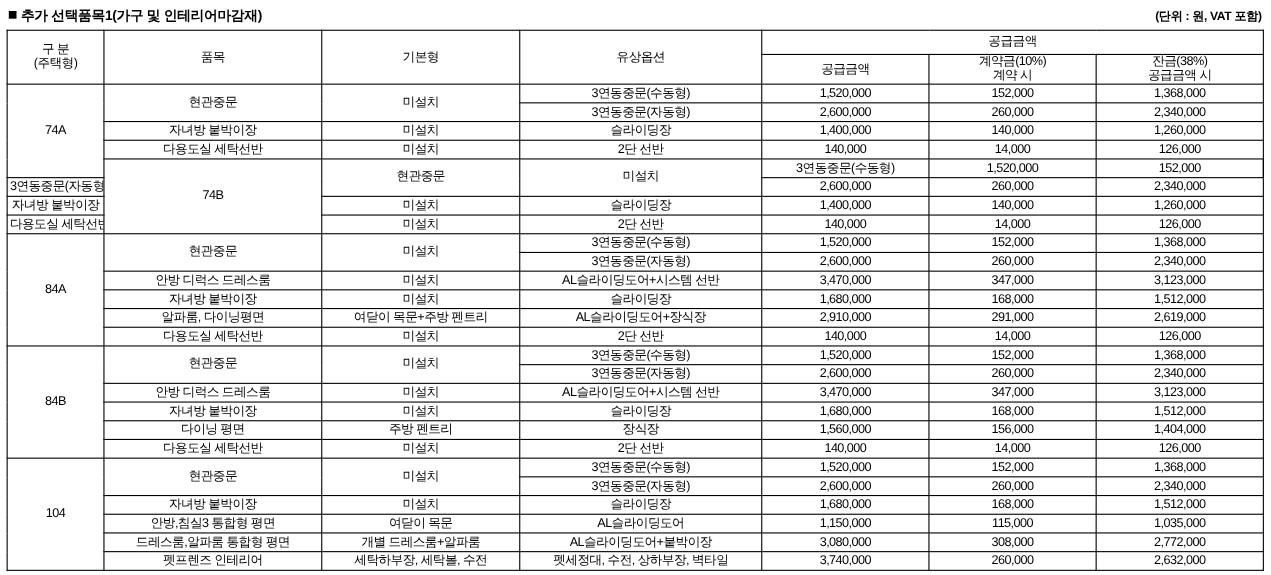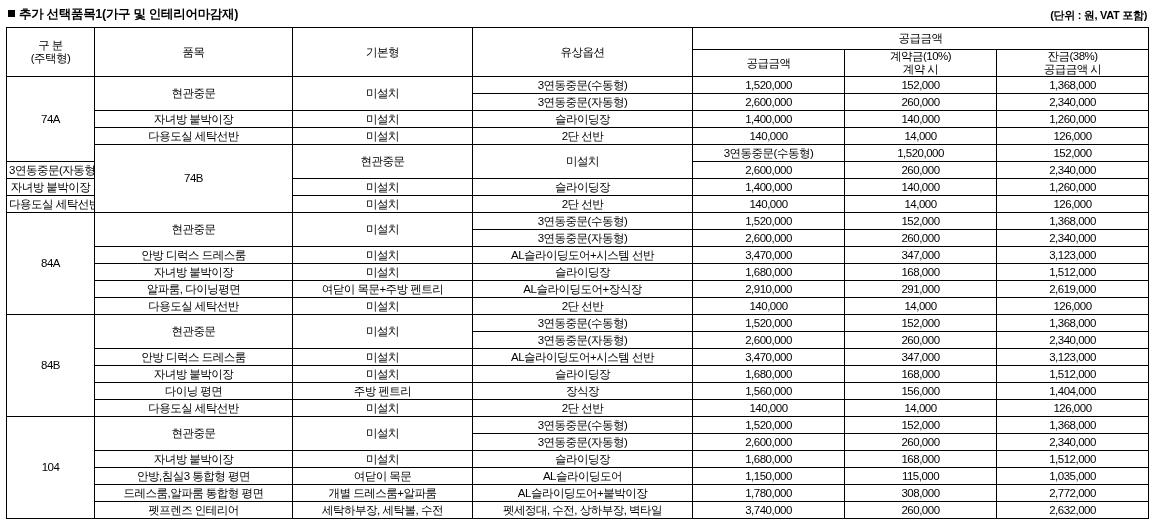--- a/index.html
+++ b/index.html
@@ -12,21 +12,21 @@
     font-family: "Liberation Sans", sans-serif;
     color: #000;
     overflow: hidden;
   }
   .page {
     width: 1155px;
     padding: 6px 6px 0 6px;
   }
   .head-row {
     display: flex;
-    align-items: flex-end;
+    align-items: center;
     justify-content: space-between;
     padding: 0 2px 4px 2px;
   }
   .doc-title {
     font-size: 12.5px;
     font-weight: bold;
     letter-spacing: -0.3px;
     white-space: nowrap;
   }
   .doc-title .sq {
@@ -300,21 +300,21 @@
           <td rowspan="1">여닫이 목문</td>
           <td>AL슬라이딩도어</td>
           <td class="money">1,150,000</td>
           <td class="money">115,000</td>
           <td class="money">1,035,000</td>
         </tr>
         <tr>
           <td rowspan="1">드레스룸,알파룸 통합형 평면</td>
           <td rowspan="1">개별 드레스룸+알파룸</td>
           <td>AL슬라이딩도어+붙박이장</td>
-          <td class="money">1,780,000</td>
+          <td class="money">3,080,000</td>
           <td class="money">308,000</td>
           <td class="money">2,772,000</td>
         </tr>
         <tr>
           <td rowspan="1">펫프렌즈 인테리어</td>
           <td rowspan="1">세탁하부장, 세탁볼, 수전</td>
           <td>펫세정대, 수전, 상하부장, 벽타일</td>
           <td class="money">3,740,000</td>
           <td class="money">260,000</td>
           <td class="money">2,632,000</td>

